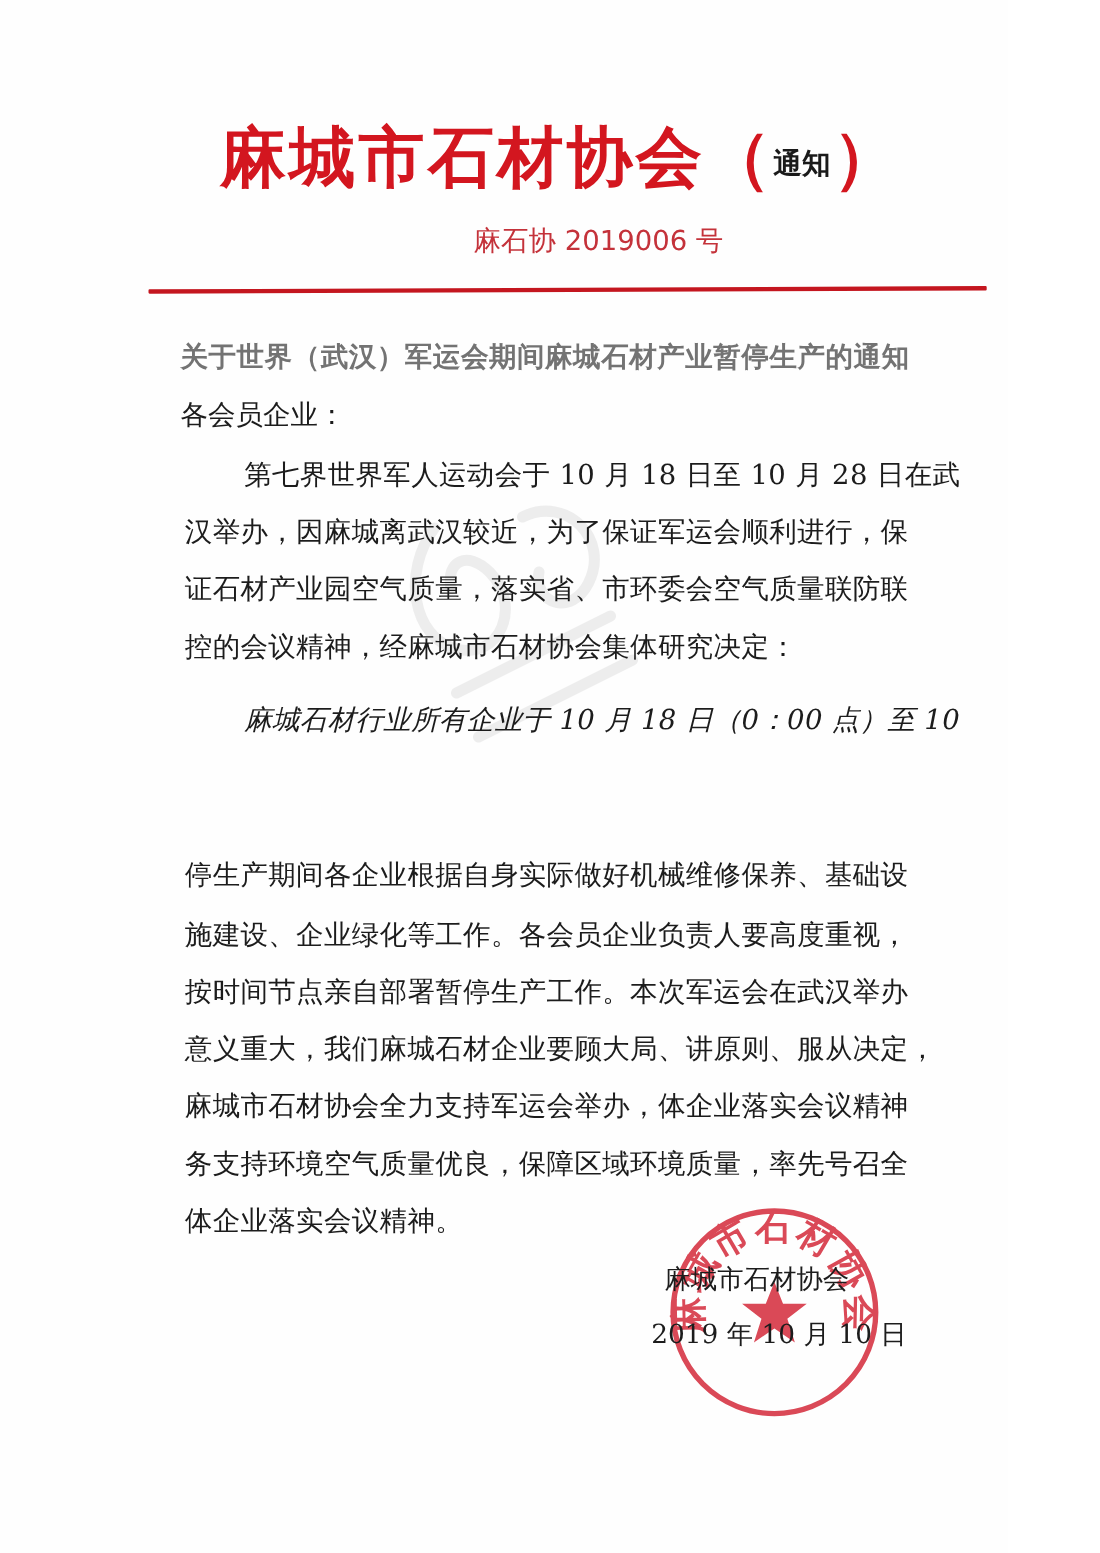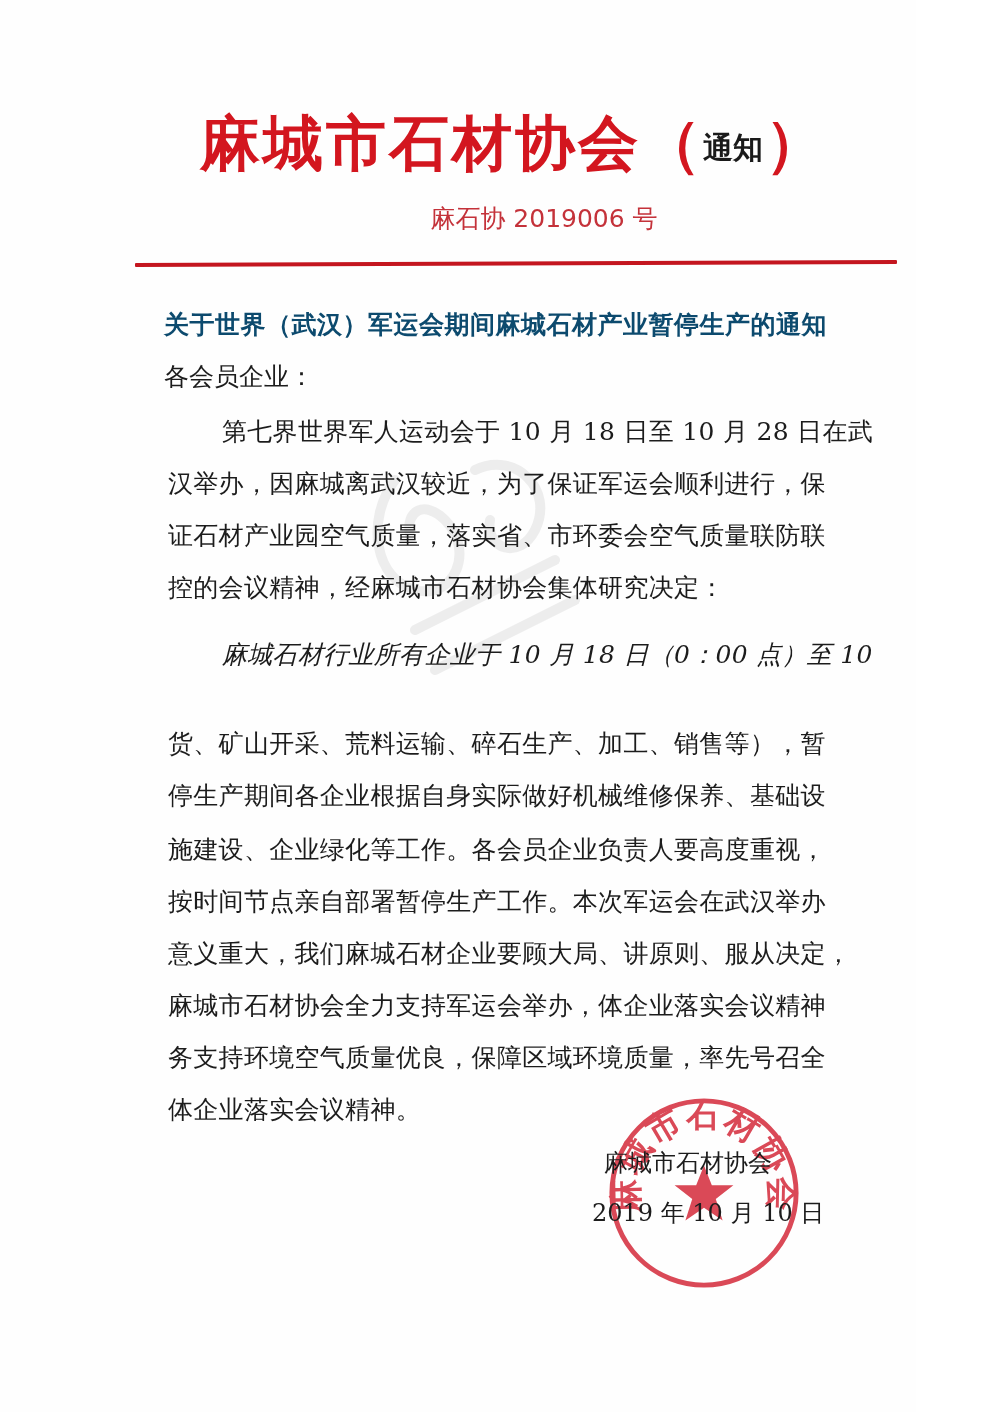--- a/index.html
+++ b/index.html
@@ -39,21 +39,21 @@
     }
     .doc-title-paren {
       font-family: "DejaVu Sans", "Liberation Sans", sans-serif;
       font-weight: bold;
       font-size: 60px;
       color: #d3161f;
     }
     .doc-title-sub {
       font-family: "DejaVu Sans", "Liberation Sans", sans-serif;
       font-weight: bold;
-      font-size: 30px;
+      font-size: 26px;
       color: #1a1a1a;
       margin: 8px 2px 0 2px;
     }
     .doc-number {
       position: absolute;
       left: 0; width: 1000px;
       top: 202px;
       text-align: center;
       font-family: "DejaVu Sans", "Liberation Sans", sans-serif;
       font-size: 25px;
@@ -73,21 +73,21 @@
     }
     
     .subject {
       position: absolute;
       left: 164px;
       top: 308px;
       font-size: 25px;
       font-weight: bold;
       letter-spacing: 0.5px;
       white-space: nowrap;
-      color: #0c4a6e;
+      color: #737373;
     }
     .salutation {
       position: absolute;
       left: 164px;
       top: 360px;
       font-size: 25px;
       white-space: nowrap;
     }
     .line {
       position: absolute;
@@ -159,21 +159,20 @@
   <div class="red-rule"></div>
 
   <div class="subject">关于世界（武汉）军运会期间麻城石材产业暂停生产的通知</div>
   <div class="salutation">各会员企业：</div>
 
   <div class="line indent" style="top:415px;">第七界世界军人运动会于 10 月 18 日至 10 月 28 日在武</div>
   <div class="line" style="top:467px;">汉举办，因麻城离武汉较近，为了保证军运会顺利进行，保</div>
   <div class="line" style="top:519px;">证石材产业园空气质量，落实省、市环委会空气质量联防联</div>
   <div class="line" style="top:571px;">控的会议精神，经麻城市石材协会集体研究决定：</div>
   <div class="line indent" style="top:638px;font-style:italic;">麻城石材行业所有企业于 10 月 18 日（0：00 点）至 10</div>
-  <div class="line" style="top:727px;">货、矿山开采、荒料运输、碎石生产、加工、销售等），暂</div>
   <div class="line" style="top:779px;">停生产期间各企业根据自身实际做好机械维修保养、基础设</div>
   <div class="line" style="top:833px;">施建设、企业绿化等工作。各会员企业负责人要高度重视，</div>
   <div class="line" style="top:885px;">按时间节点亲自部署暂停生产工作。本次军运会在武汉举办</div>
   <div class="line" style="top:937px;">意义重大，我们麻城石材企业要顾大局、讲原则、服从决定，</div>
   <div class="line" style="top:989px;">麻城市石材协会全力支持军运会举办，体企业落实会议精神</div>
   <div class="line" style="top:1041px;">务支持环境空气质量优良，保障区域环境质量，率先号召全</div>
   <div class="line" style="top:1093px;">体企业落实会议精神。</div>
 
   <svg class="seal" viewBox="0 0 200 200">
     <defs>

